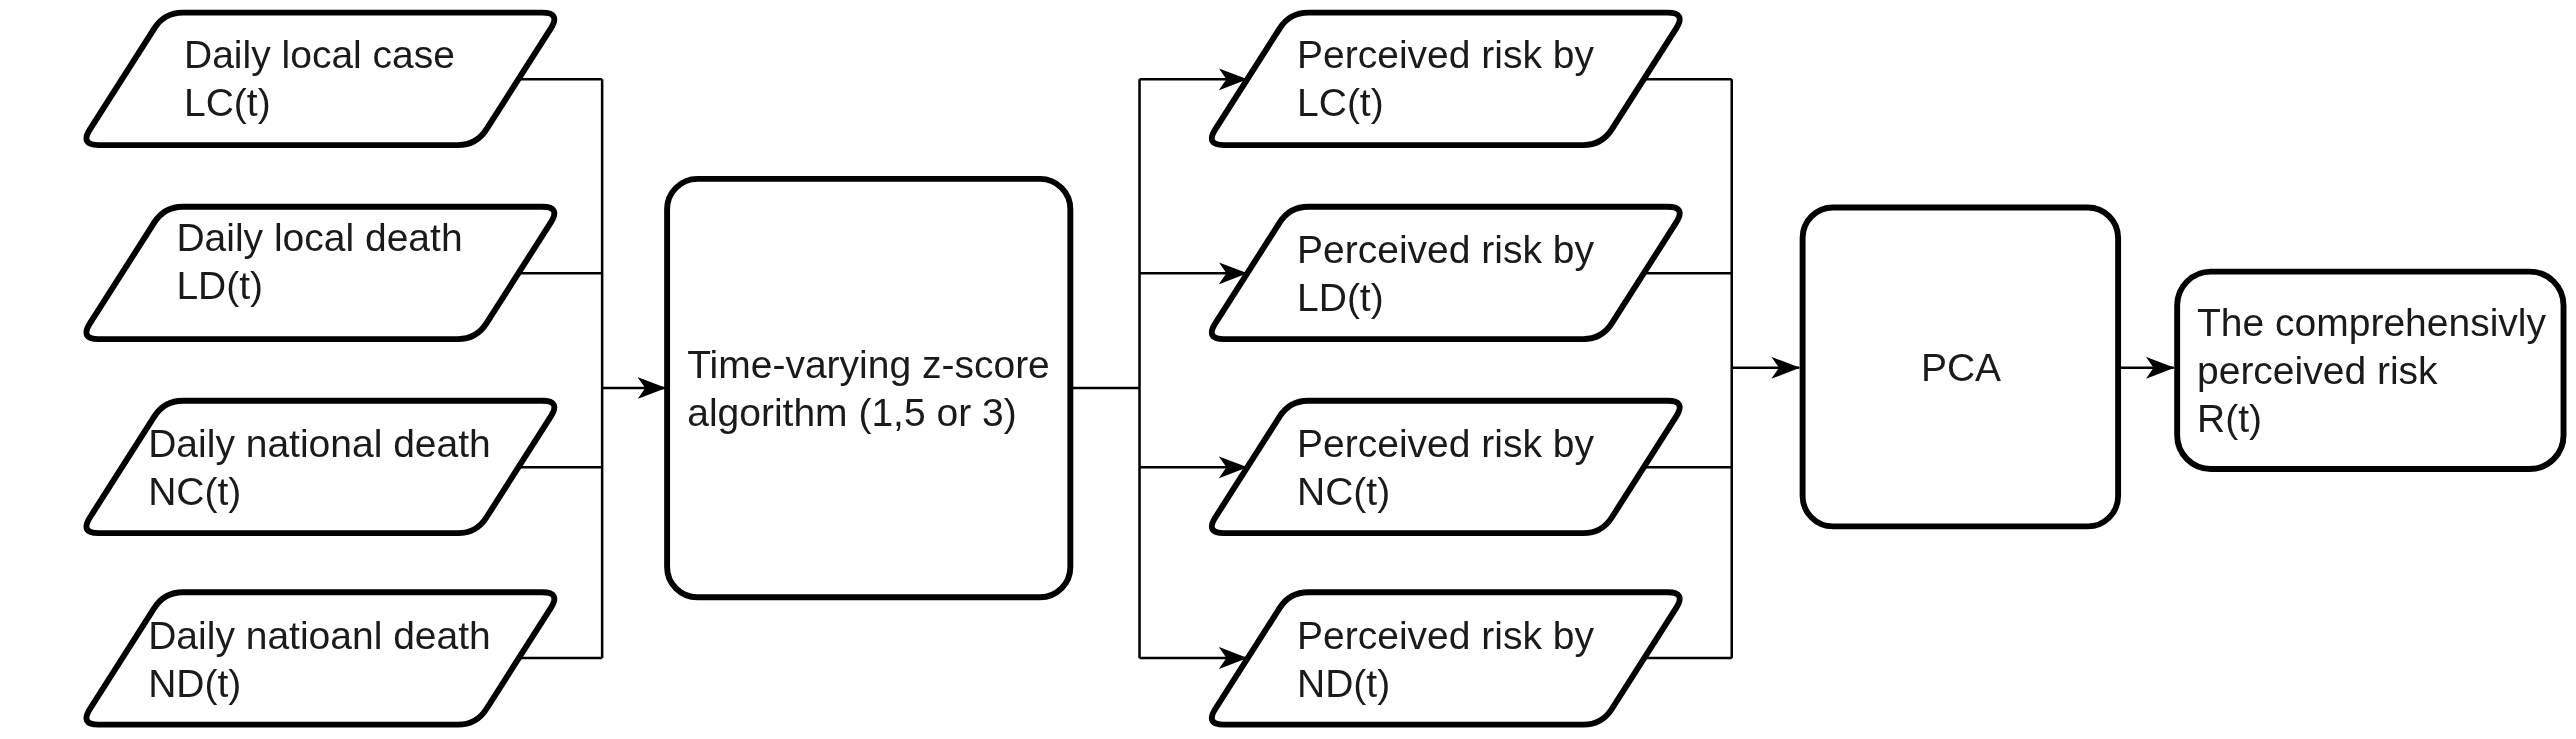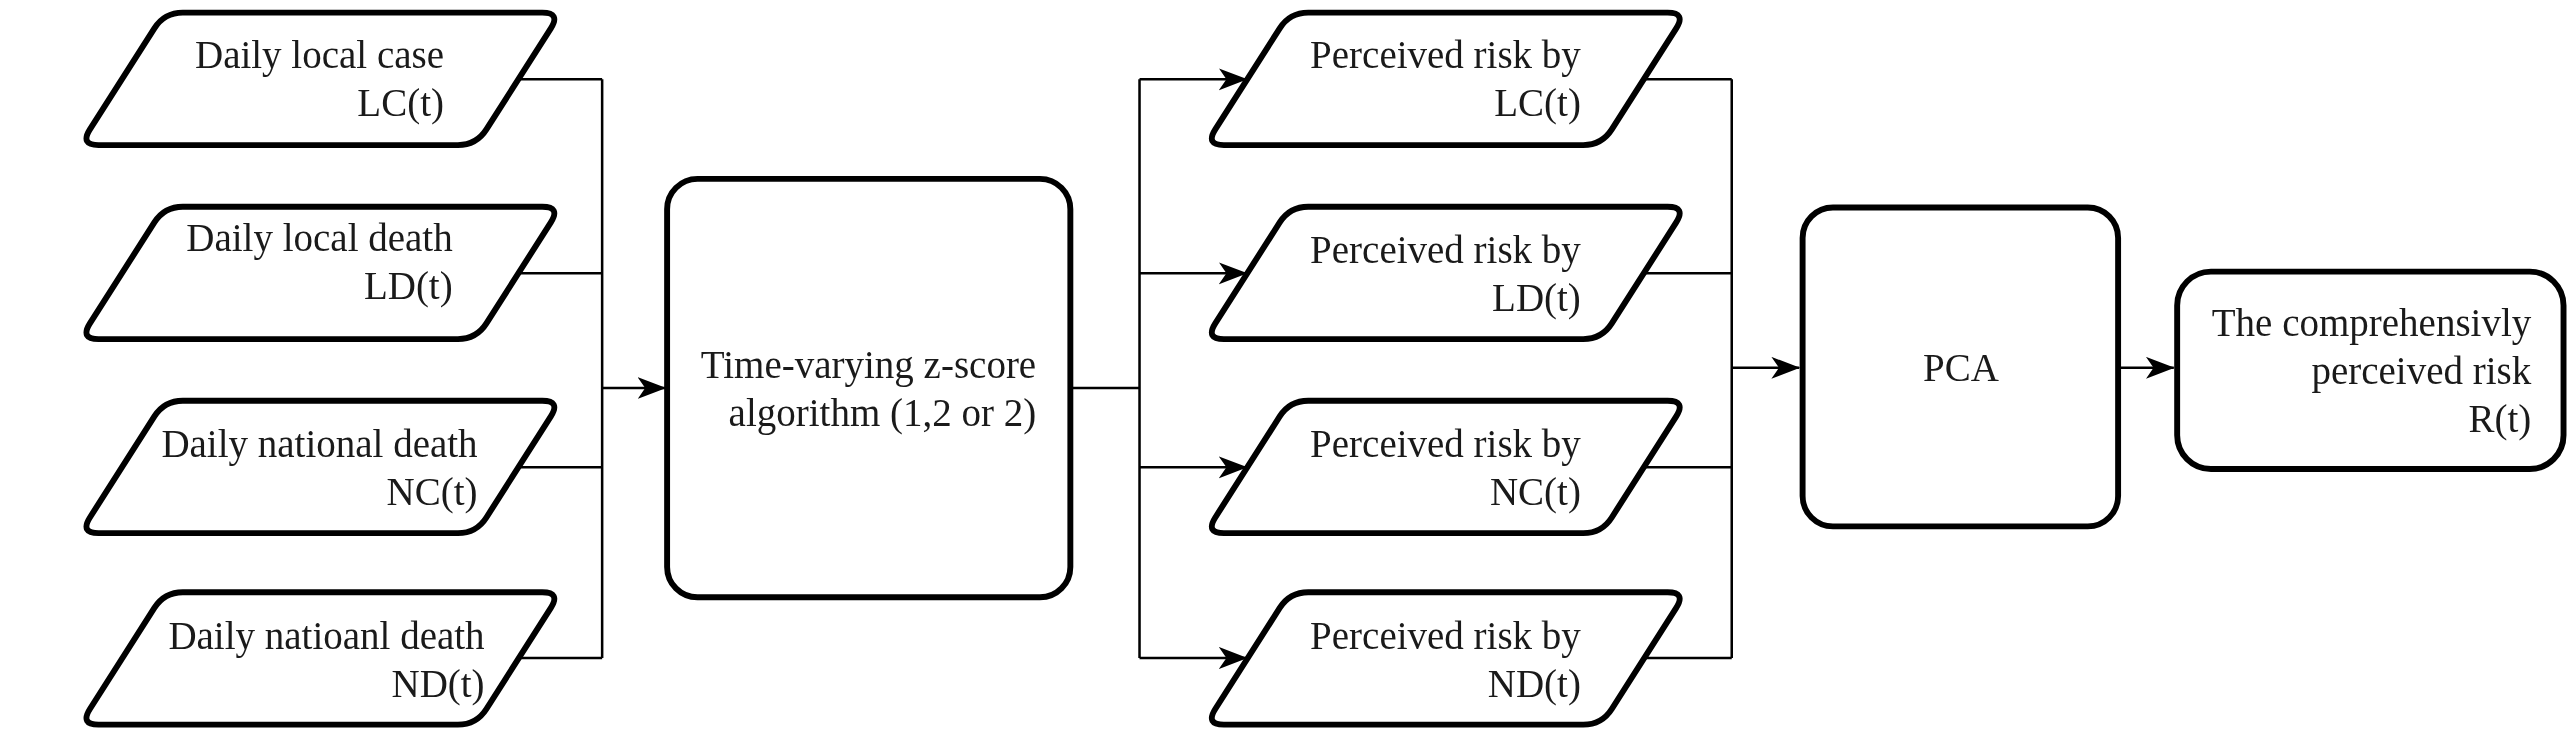--- a/index.html
+++ b/index.html
@@ -31,27 +31,26 @@
   .conn{
     stroke:var(--stroke);
     stroke-width:3;
     fill:none;
   }
   .label{
     position:absolute;
     display:flex;
     align-items:center;
     justify-content:center;
-    text-align:right;
+    text-align:left;
     white-space:pre-line;
     color:var(--text);
     font-size:39px;
     line-height:48px;
     pointer-events:none;
-    font-family:Liberation Serif, serif;
   }
 </style>
 </head>
 <body>
 
 <div id="canvas">
 
   <svg id="diagram-svg" width="2576" height="739" viewBox="0 0 3052 876">
     <defs>
       <marker id="arrow" markerUnits="userSpaceOnUse" markerWidth="38" markerHeight="30" refX="33" refY="13" orient="auto">
@@ -99,25 +98,25 @@
 
     <line x1="2510" y1="436" x2="2576" y2="436" class="conn" marker-end="url(#arrow)"></line>
   </svg>
 
   <div class="label" style="left:79px;top:12.7px;width:481px;height:133px;">Daily local case
 LC(t)</div>
   <div class="label" style="left:79px;top:195px;width:481px;height:133px;">Daily local death
 LD(t)</div>
   <div class="label" style="left:79px;top:401px;width:481px;height:133px;">Daily national death
 NC(t)</div>
-  <div class="label" style="left:86px;top:593px;width:481px;height:133px;">Daily natioanl death
+  <div class="label" style="left:79px;top:593px;width:481px;height:133px;">Daily natioanl death
 ND(t)</div>
 
   <div class="label" style="left:667px;top:179px;width:403px;height:419px;">Time-varying z-score
-algorithm (1,2 or 2)</div>
+algorithm (1,5 or 3)</div>
 
   <div class="label" style="left:1205px;top:12.7px;width:481px;height:133px;">Perceived risk by
 LC(t)</div>
   <div class="label" style="left:1205px;top:207px;width:481px;height:133px;">Perceived risk by
 LD(t)</div>
   <div class="label" style="left:1205px;top:401px;width:481px;height:133px;">Perceived risk by
 NC(t)</div>
   <div class="label" style="left:1205px;top:593px;width:481px;height:133px;">Perceived risk by
 ND(t)</div>
 

